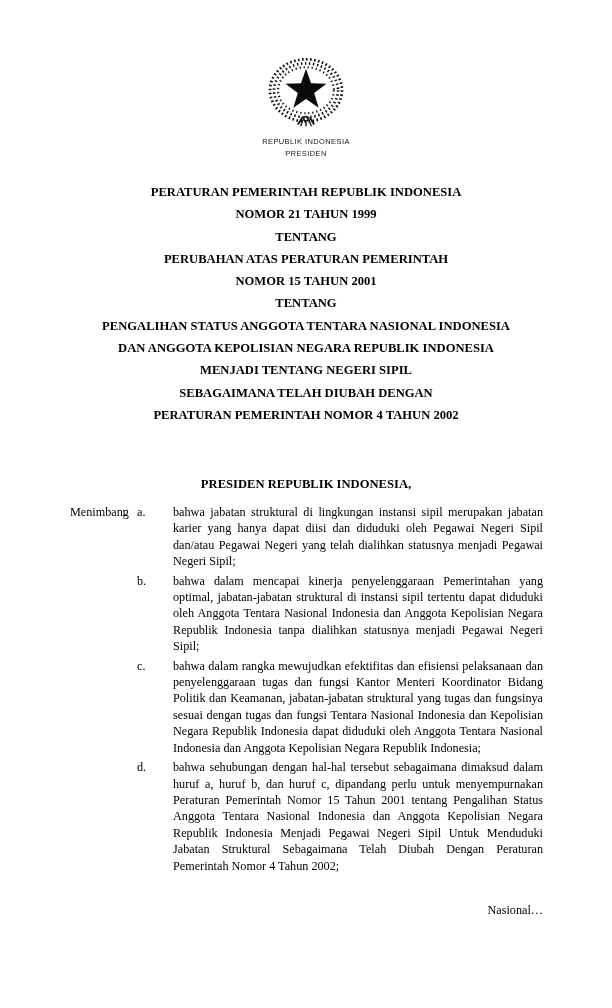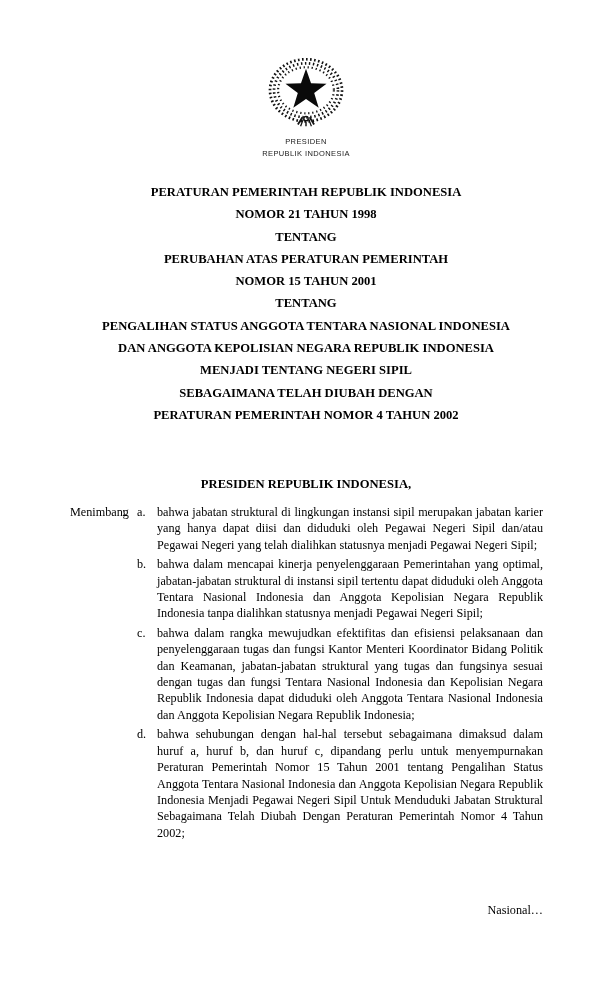--- a/index.html
+++ b/index.html
@@ -69,20 +69,21 @@
     display: flex;
     margin-bottom: 3px;
   }
   .consideration-item .marker {
     flex: 0 0 20px;
   }
   .consideration-item .text {
     flex: 1;
     text-align: justify;
     text-justify: inter-word;
+    margin-left: 16px;
   }
   .catchword {
     position: absolute;
     top: 903px;
     right: 69px;
     font-size: 12.2px;
   }
 </style>
 </head>
 <body>
@@ -101,27 +102,27 @@
       <path d="M46 70 L41 78" stroke="#111" stroke-width="2" fill="none"></path>
       <path d="M54 70 L59 78" stroke="#111" stroke-width="2" fill="none"></path>
       <path d="M47 72 L44 80" stroke="#111" stroke-width="1.4" fill="none"></path>
       <path d="M53 72 L56 80" stroke="#111" stroke-width="1.4" fill="none"></path>
       <circle cx="50" cy="71.5" r="2.4" fill="none" stroke="#111" stroke-width="1.6"></circle>
       <path d="M50 75 L50 80" stroke="#111" stroke-width="1.6" fill="none"></path>
     </svg>
   </div>
 
   <div class="letterhead">
+    <div>REPUBLIK INDONESIA</div>
     <div>PRESIDEN</div>
-    <div>REPUBLIK INDONESIA</div>
   </div>
 
   <div class="title-block">
     <div>PERATURAN PEMERINTAH REPUBLIK INDONESIA</div>
-    <div>NOMOR 21 TAHUN 1998</div>
+    <div>NOMOR 21 TAHUN 1999</div>
     <div>TENTANG</div>
     <div>PERUBAHAN ATAS PERATURAN PEMERINTAH</div>
     <div>NOMOR 15 TAHUN 2001</div>
     <div>TENTANG</div>
     <div>PENGALIHAN STATUS ANGGOTA  TENTARA NASIONAL INDONESIA</div>
     <div>DAN ANGGOTA KEPOLISIAN NEGARA REPUBLIK INDONESIA</div>
     <div>MENJADI TENTANG NEGERI SIPIL</div>
     <div>SEBAGAIMANA TELAH DIUBAH DENGAN</div>
     <div>PERATURAN PEMERINTAH NOMOR 4 TAHUN 2002</div>
   </div>

